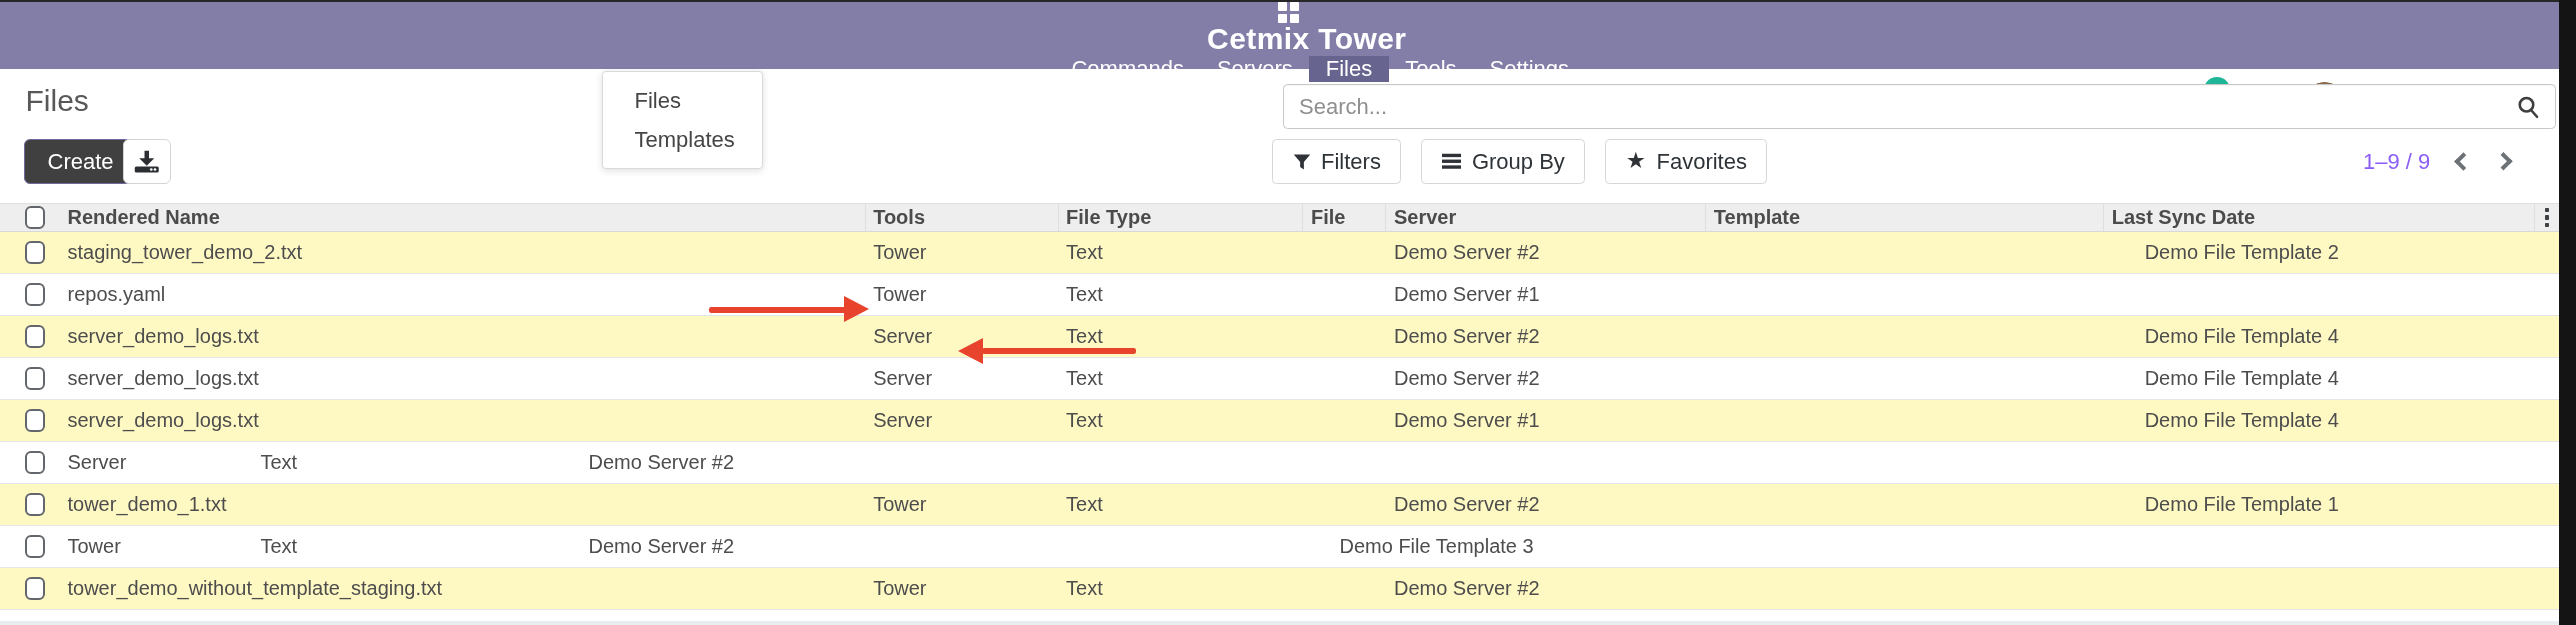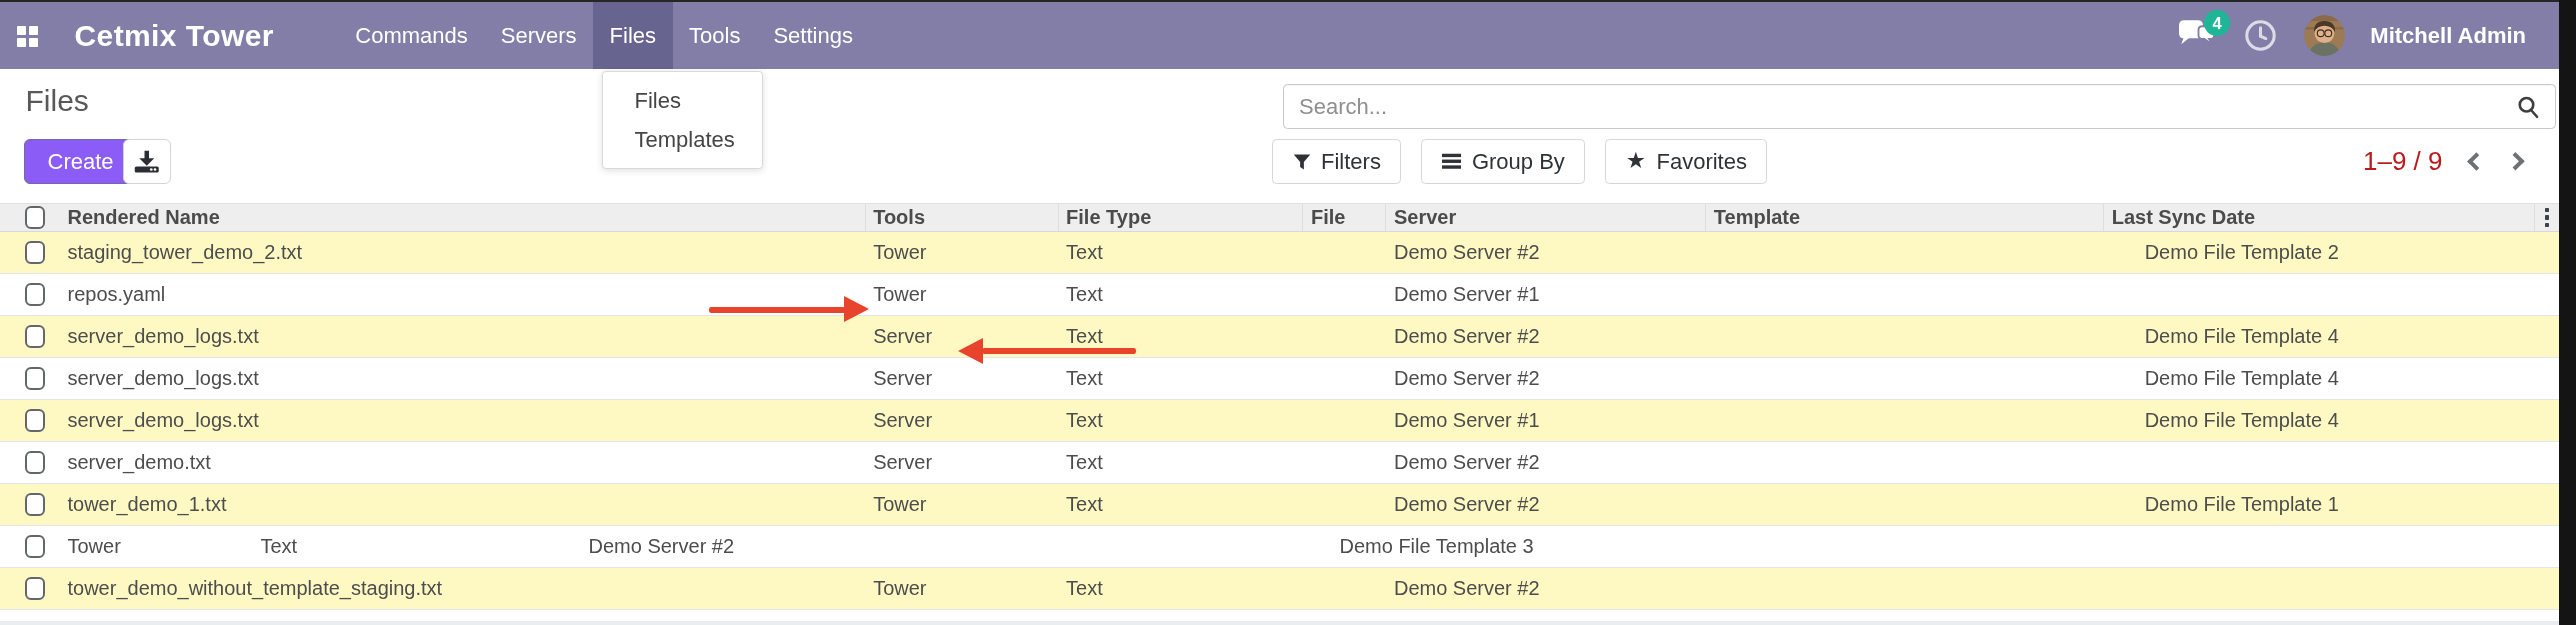--- a/index.html
+++ b/index.html
@@ -6,21 +6,21 @@
   html,body { width:2576px; height:626px; overflow:hidden; background:#fff;
               font-family:"Liberation Sans", sans-serif; }
   #screen { position:relative; width:2576px; height:626px; background:#fff; }
 
   
   .top-edge   { position:absolute; top:0; left:0; width:2576px; height:2.3px; background:#262626; }
   .right-edge { position:absolute; top:0; left:2559px; width:16.5px; height:626px; background:#141414; }
 
   
   .navbar { position:absolute; top:2.3px; left:0; width:2559px; height:67px;
-            background:#827ea8; display:flex; align-items:center; padding-left:16.5px; }
+            background:#827ea8; display:flex; align-items:center; padding-left:16.5px;flex-direction:column; }
   .apps-grid { width:20px; height:20px; display:grid; grid-template-columns:9px 9px;
                grid-template-rows:9px 9px; gap:3px; cursor:pointer; }
   .apps-grid span { background:#fff; border-radius:0.8px; }
   .brand { margin-left:38px; color:#fff; font-size:30px; font-weight:bold; letter-spacing:0.4px; }
   .nav-menu { display:flex; height:100%; margin-left:65px; }
   .nav-item { display:flex; align-items:center; padding:0 16.5px; color:#fff; font-size:22px; cursor:pointer; }
   .nav-item.active { background:#67648f; }
   .nav-right { margin-left:auto; display:flex; align-items:center; gap:25.5px; margin-right:33px; }
   .chat-wrap { position:relative; width:42px; height:36px; }
   .badge { position:absolute; top:-7.5px; right:-12px; min-width:25.5px; height:25.5px; border-radius:12.8px;
@@ -31,39 +31,39 @@
 
   
   .dropdown { position:absolute; left:602px; top:71px; width:161px; background:#fff;
               border:0.8px solid #d9d9d9; border-radius:3.8px; box-shadow:0 1.5px 7.5px rgba(0,0,0,0.12);
               padding:9px 0; z-index:20; }
   .dropdown-item { height:39px; line-height:39px; padding-left:31.5px; font-size:22px; color:#454545; cursor:pointer; }
 
   
   .page-title { position:absolute; left:25.5px; top:84px; font-size:30px; color:#585858; }
   .btn-create { position:absolute; left:24px; top:139px; height:45px; padding:0 22.5px;
-                background:#8b5cf6; border:0.8px solid #6f6b9e; border-radius:6px;
+                background:#404040; border:0.8px solid #6f6b9e; border-radius:6px;
                 color:#fff; font-size:22px; display:flex; align-items:center; cursor:pointer; }
   .btn-download { position:absolute; left:123px; top:139px; width:48px; height:45px;
                   background:#fff; border:0.8px solid #d4d4d4; border-radius:6px;
                   display:flex; align-items:center; justify-content:center; cursor:pointer; }
   .search-box { position:absolute; left:1283px; top:84px; width:1273px; height:45px;
                 background:#fff; border:0.8px solid #c8c8c8; border-radius:4.5px;
                 box-shadow:inset 0 0.8px 1.5px rgba(0,0,0,0.05); display:flex; align-items:center;gap:40px; }
   .search-box input { flex:1; border:none; outline:none; background:transparent;
                       font-family:"Liberation Sans", sans-serif;
                       font-size:22px; color:#555; padding:0 15px; }
   .search-box input::placeholder { color:#8f8f8f; }
   .search-glyph { margin-right:15px; }
   .filter-row { position:absolute; left:1272px; top:139px; display:flex; gap:20px; }
   .fbtn { height:45px; padding:0 19.5px; background:#fff; border:0.8px solid #d6d6d6; border-radius:4.5px;
           display:flex; align-items:center; gap:10.5px; font-size:22px; color:#2e3338; cursor:pointer; }
   .star-glyph { font-size:22.5px; color:#2f3237; line-height:1; }
   .pager { position:absolute; left:2363px; top:139px; height:45px; display:flex; align-items:center; gap:27px; }
-  .pager-text { font-size:26px; color:#b91c1c; }
+  .pager-text { font-size:22px; color:#8b5cf6; }
   .chev { width:12.8px; height:12.8px; border:0 solid #6d7277; border-left-width:4.5px; border-bottom-width:4.5px;
           display:inline-block; cursor:pointer; }
   .chev.left  { transform:rotate(45deg); }
   .chev.right { transform:rotate(225deg); }
 
   
   .table { position:absolute; left:0; top:203px; width:2559px; }
   .thead { display:flex; height:29px; background:#eeeeee; border-top:0.8px solid #e0e0e0;
            border-bottom:0.8px solid #d8d8d8; }
   .th { display:flex; align-items:center; font-size:20px; font-weight:bold; color:#4b4b4b;
@@ -296,21 +296,20 @@
       <div class="td col-file"></div>
       <div class="td col-server">Demo Server #1</div>
       <div class="td col-sync"></div>
       <div class="td col-template">Demo File Template 4</div>
       <div class="td col-opt"></div>
     </div>
         <div class="trow">
       <div class="td col-check">
         <span class="checkbox"></span>
       </div>
-      <div class="td col-name">server_demo.txt</div>
       <div class="td col-source">Server</div>
       <div class="td col-ftype">Text</div>
       <div class="td col-file"></div>
       <div class="td col-server">Demo Server #2</div>
       <div class="td col-sync"></div>
       <div class="td col-template"></div>
       <div class="td col-opt"></div>
     </div>
         <div class="trow odd">
       <div class="td col-check">

